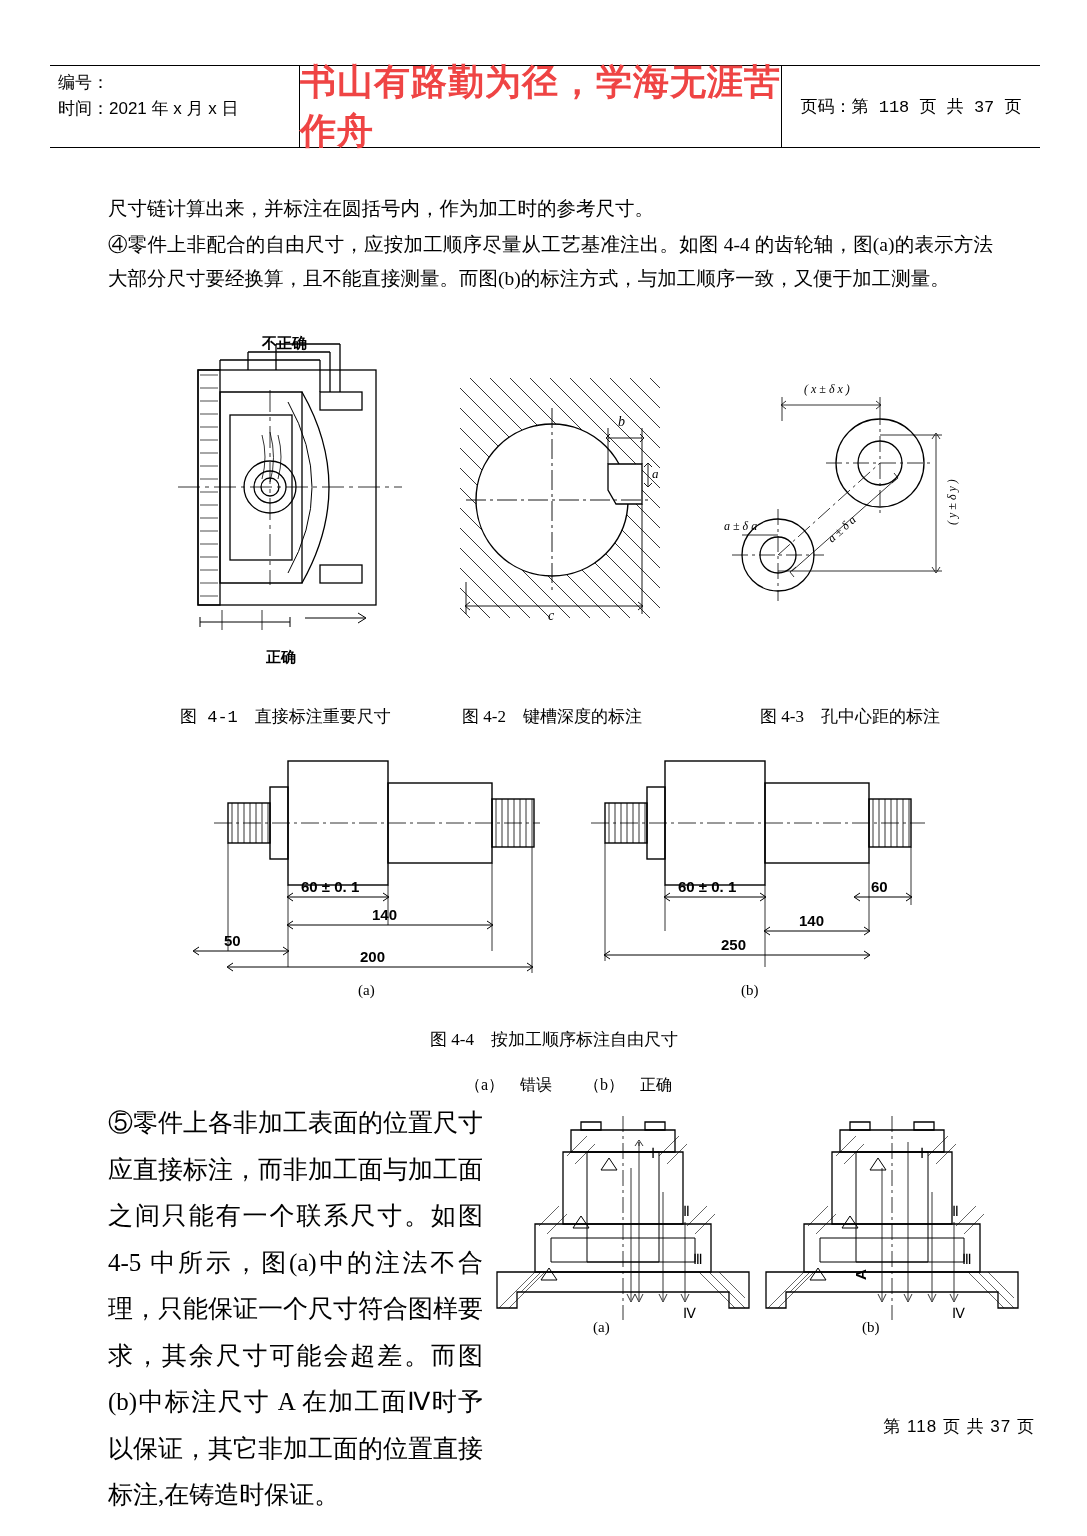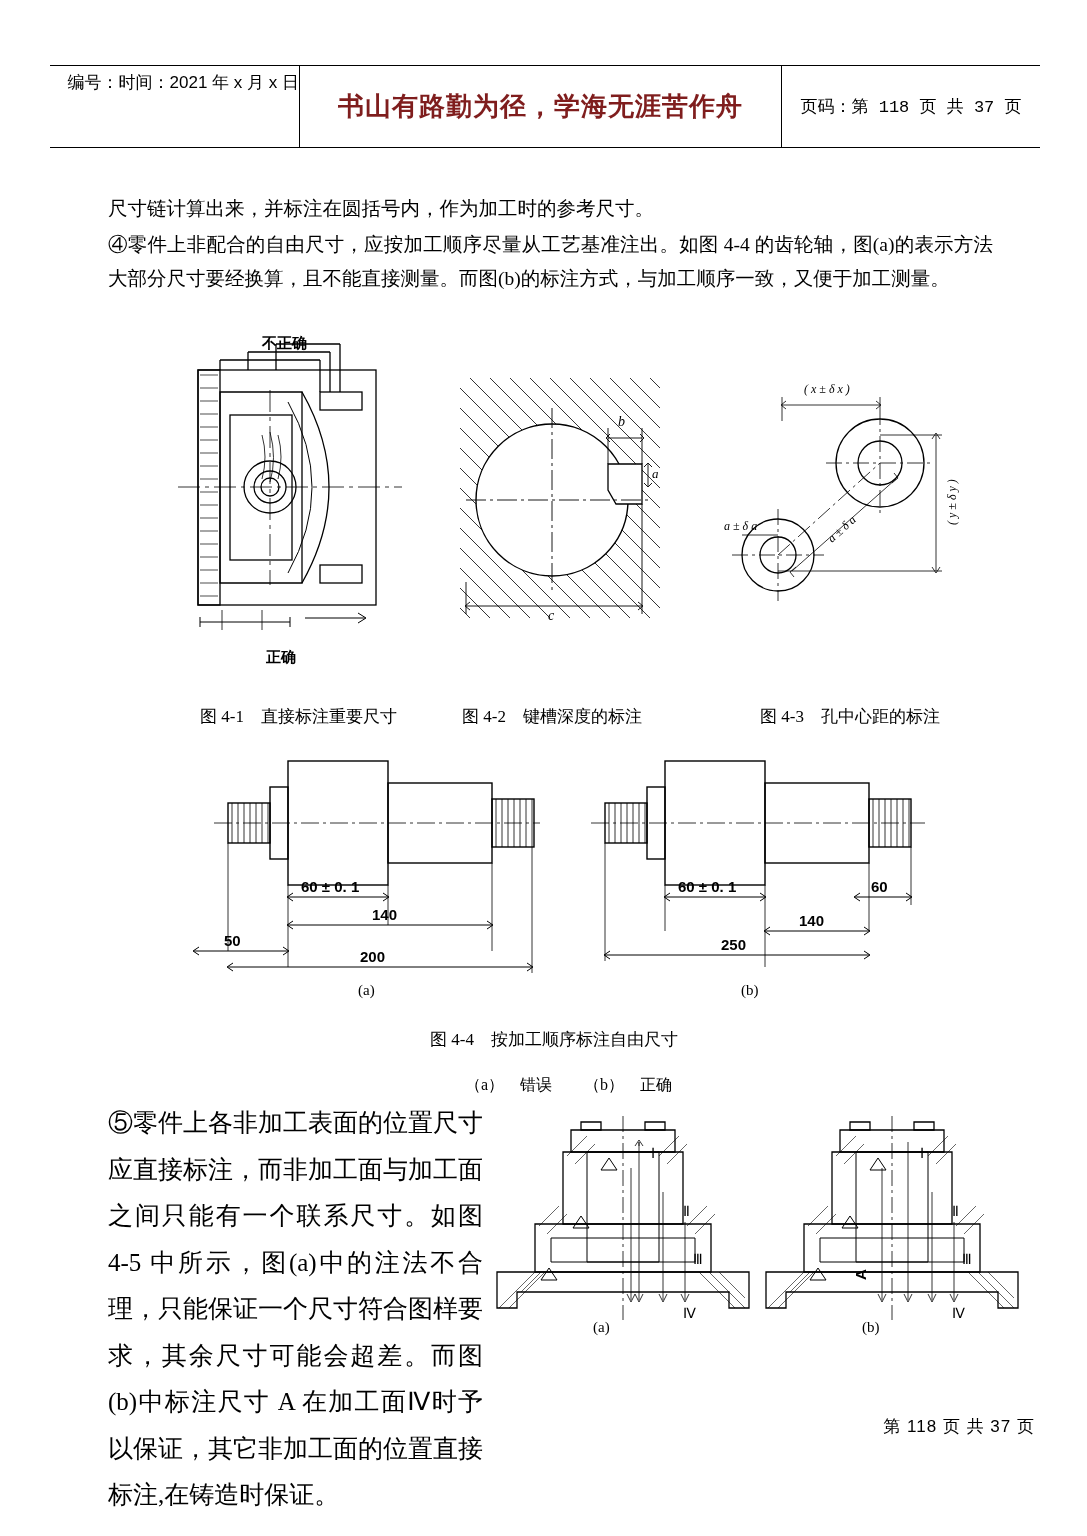--- a/index.html
+++ b/index.html
@@ -34,34 +34,34 @@
     box-sizing: border-box;
     display: flex;
     align-items: stretch;
   }
   .hdr-left {
     width: 250px;
     padding: 4px 0 0 8px;
     box-sizing: border-box;
     border-right: 1px solid #000;
     display: flex;
-    flex-direction: row;
-    justify-content: flex-end;
+    flex-direction: column;
+    justify-content: flex-start;
     font-size: 17px;
     line-height: 1.55;
     font-family: "Liberation Sans", sans-serif;
   }
   .hdr-left .ln { white-space: nowrap; }
   .hdr-mid {
     flex: 1;
     display: flex;
     align-items: center;
     justify-content: center;
-    color: #7f1d1d;
-    font-size: 26px;
+    color: #ef4444;
+    font-size: 36px;
     font-weight: bold;
     letter-spacing: 1px;
     font-family: "Liberation Serif", serif;
   }
   .hdr-right {
     width: 258px;
     border-left: 1px solid #000;
     display: flex;
     align-items: center;
     justify-content: center;
@@ -233,21 +233,21 @@
         <path d="M216 60 L216 196 M212 64 L216 58 L220 64 M212 192 L216 198 L220 192"></path>
         <path d="M160 60 L222 60 M58 196 L222 196"></path>
       </g>
       <text x="84" y="18" font-family="'Liberation Serif',serif" font-size="12" font-style="italic">( x ± δ x )</text>
       <text x="4" y="155" font-family="'Liberation Serif',serif" font-size="12" font-style="italic">a ± δ a</text>
       <text x="112" y="168" font-family="'Liberation Serif',serif" font-size="12" font-style="italic" transform="rotate(-42 112 168)">a ± δ a</text>
       <text x="236" y="150" font-family="'Liberation Serif',serif" font-size="12" font-style="italic" transform="rotate(-90 236 150)">( y ± δ y )</text>
     </svg>
   </div>
 
-  <div class="fig-caption" style="left:200px; top:705px;">图 4-1　直接标注重要尺寸</div>
+  <div class="fig-caption" style="left:180px; top:705px;font-family:Liberation Mono, monospace;">图 4-1　直接标注重要尺寸</div>
   <div class="fig-caption" style="left:462px; top:705px;">图 4-2　键槽深度的标注</div>
   <div class="fig-caption" style="left:760px; top:705px;text-align:center;">图 4-3　孔中心距的标注</div>
 
   <div class="figbox" style="left:180px; top:755px;">
     <svg width="360" height="245" viewBox="0 0 360 245">
       <g stroke="#000" fill="none" stroke-width="1.4">
 
         <rect x="48" y="48" width="42" height="40"></rect>
         <rect x="90" y="32" width="18" height="72"></rect>
         <rect x="108" y="6" width="100" height="124"></rect>

